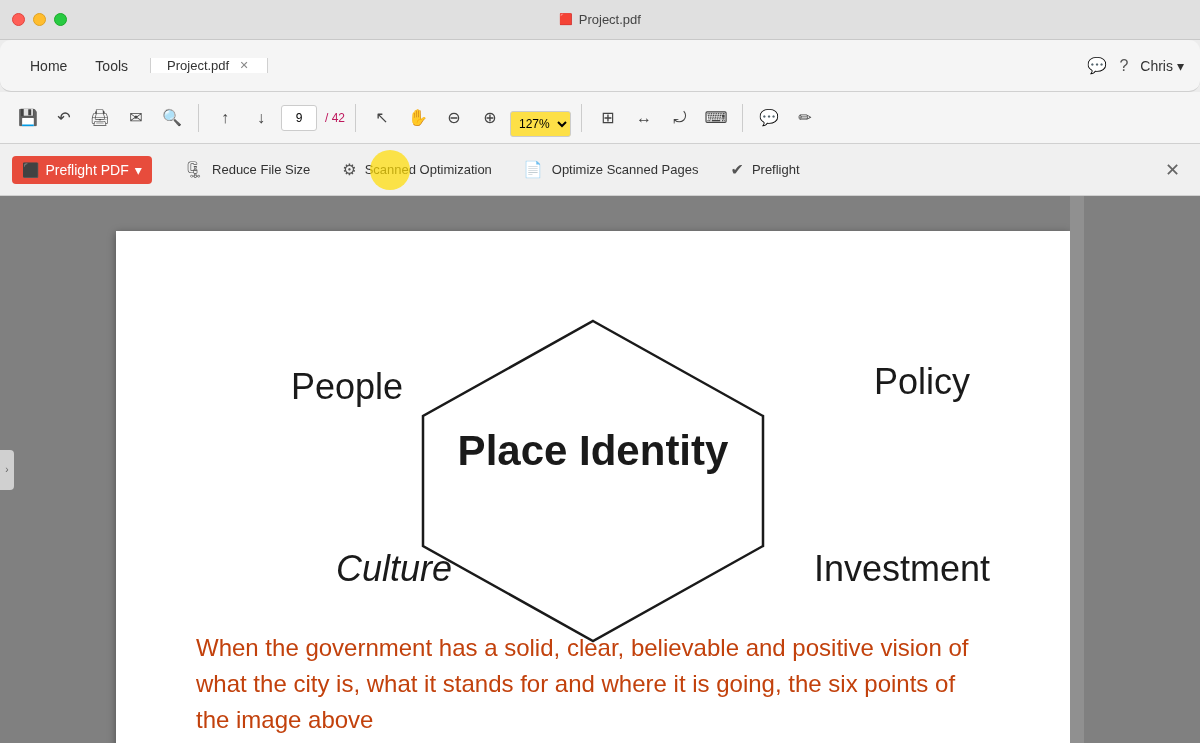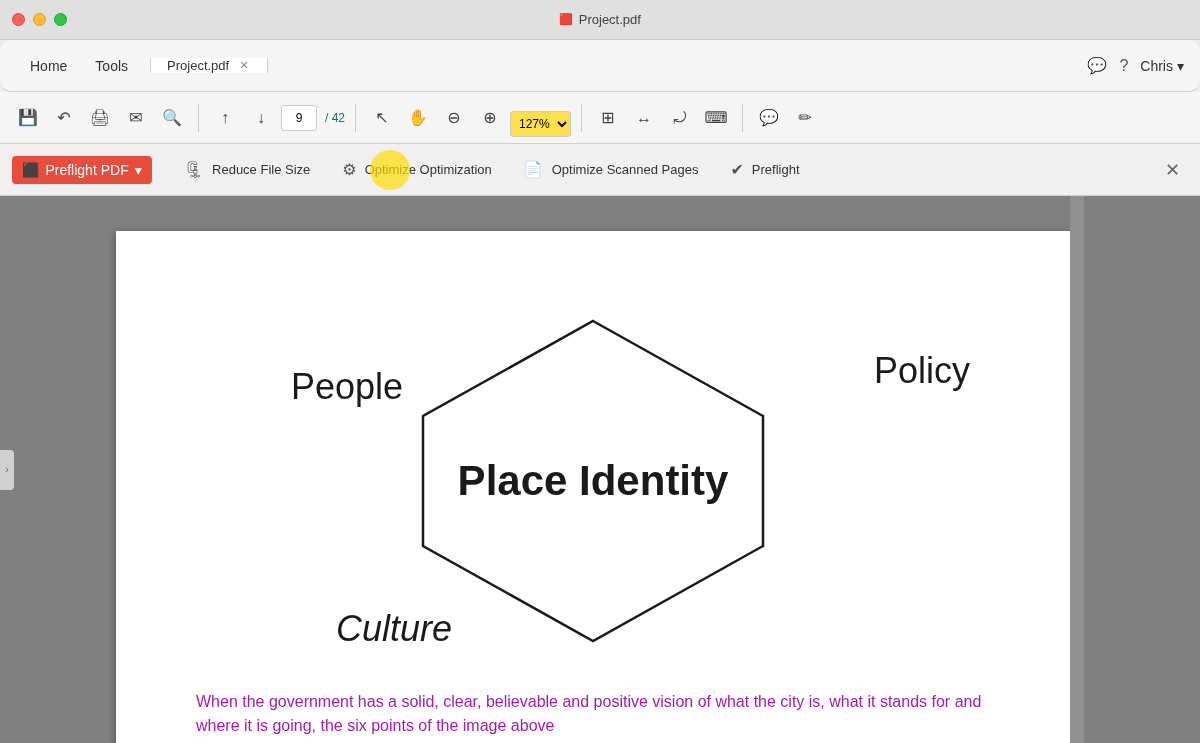--- a/index.html
+++ b/index.html
@@ -137,21 +137,21 @@
       width: 36px;
       height: 26px;
       text-align: center;
       border: 1px solid #ccc;
       border-radius: 3px;
       font-size: 12px;
       background: white;
     }
     .page-total {
       font-size: 12px;
-      color: #0f766e;
+      color: #be185d;
       margin-left: 4px;
     }
     .zoom-select {
       height: 26px;
       border: 1px solid #ccc;
       border-radius: 3px;
       font-size: 12px;
       background: #fde047;
       padding: 0 4px;
       cursor: pointer;
@@ -283,42 +283,42 @@
       left: 50%;
       transform: translateX(-50%);
     }
     .diagram-label {
       position: absolute;
       font-size: 36px;
       font-weight: 300;
       color: #1a1a1a;
     }
     .label-people { top: 75px; left: 95px; }
-    .label-policy { top: 59px; right: 20px; }
+    .label-policy { top: 70px; right: 20px; }
     .label-culture { bottom: 20px; left: 140px; font-style: italic; }
     .label-investment { bottom: 20px; right: 0px; }
     .center-label {
       position: absolute;
       top: 50%;
       left: 50%;
       transform: translate(-50%, -50%);
       font-size: 42px;
       font-weight: 700;
       color: #1a1a1a;
       text-align: center;
       white-space: nowrap;
       z-index: 5;
     }
 
     
     .body-text {
       width: 100%;
-      font-size: 16px;
+      font-size: 24px;
       line-height: 1.5;
-      color: #a21caf;
+      color: #c2410c;
       margin-top: 20px;
     }
 
     
     .pdf-scrollbar {
       width: 14px;
       background: #909090;
     }
   </style>
 </head>
@@ -396,21 +396,21 @@
   </div>
 
   <div class="secondary-toolbar-items">
     <div class="sec-tool-item">
       <span class="sec-tool-icon">🗜</span>
       <span>Reduce File Size</span>
     </div>
 
     <div class="sec-tool-item">
       <span class="sec-tool-icon">⚙</span>
-      <span>Optimize Optimization</span>
+      <span>Scanned Optimization</span>
     </div>
 
     <div class="sec-tool-item">
       <span class="sec-tool-icon">📄</span>
       <span>Optimize Scanned Pages</span>
     </div>
 
     <div class="sec-tool-item">
       <span class="sec-tool-icon">✔</span>
       <span>Preflight</span>
@@ -429,19 +429,20 @@
       <div class="diagram-container">
 
         <svg class="hexagon-svg" width="440" height="380" viewBox="0 0 440 380">
           <polygon points="220,30 390,125 390,255 220,350 50,255 50,125" fill="white" stroke="#1a1a1a" stroke-width="2.5"></polygon>
         </svg>
 
         <span class="diagram-label label-people">People</span>
         <span class="diagram-label label-policy">Policy</span>
         <span class="center-label">Place Identity</span>
         <span class="diagram-label label-culture">Culture</span>
+        <span class="diagram-label label-investment">Investment</span>
       </div>
 
       <p class="body-text">When the government has a solid, clear, believable and positive vision of what the city is, what it stands for and where it is going, the six points of the image above</p>
     </div>
     <div class="pdf-scrollbar"></div>
   </div>
 </div>
 
 </body></html>

